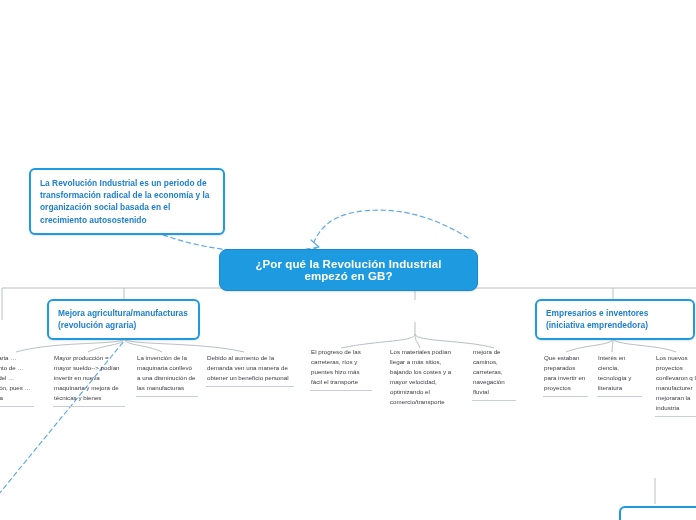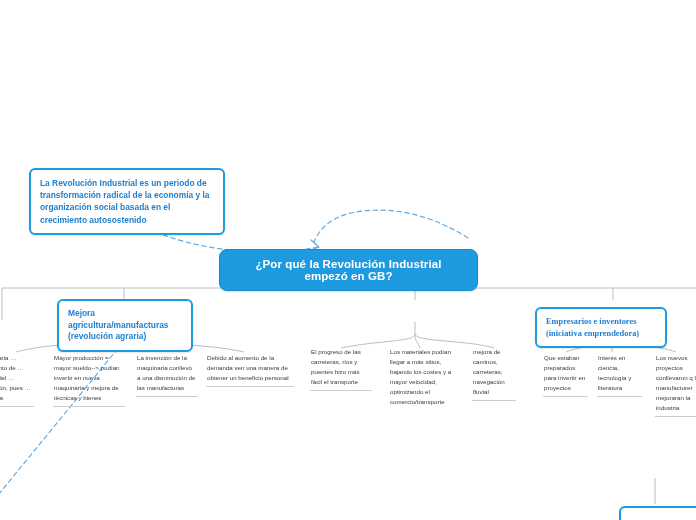--- a/index.html
+++ b/index.html
@@ -135,21 +135,21 @@
 
   <div class="node node-box def" style="left:29px; top:168px; width:196px;">
     <span>La Revolución Industrial es un periodo de transformación radical de la economía y la organización social basada en el crecimiento autosostenido</span>
   </div>
 
 
   <div class="node node-root" style="left:219px; top:249px; width:259px;">
     <span>¿Por qué la Revolución Industrial empezó en GB?</span>
   </div>
 
-  <div class="node node-box" style="left:57px; top:299px; width:136px;">
+  <div class="node node-box" style="left:47px; top:299px; width:153px;">
     <span>Mejora agricultura/manufacturas (revolución agraria)</span>
   </div>
 
   <div class="node node-leaf" style="left:-18px; top:351px; width:52px;">
     <span>…agraria …aumento de …anza del …oblación, pues …comida</span>
   </div>
 
   <div class="node node-leaf" style="left:53px; top:351px; width:72px;">
     <span>Mayor producción = mayor sueldo--&gt; podían invertir en nueva maquinaria y mejora de técnicas y bienes</span>
   </div>
@@ -168,21 +168,21 @@
   </div>
 
   <div class="node node-leaf noline" style="left:389px; top:345px; width:66px;">
     <span>Los materiales podían llegar a más sitios, bajando los costes y a mayor velocidad, optimizando el comercio/transporte</span>
   </div>
 
   <div class="node node-leaf" style="left:472px; top:345px; width:44px;">
     <span>mejora de caminos, carreteras, navegación fluvial</span>
   </div>
 
-  <div class="node node-box" style="left:535px; top:307px; width:132px;font-family:Liberation Serif, serif;">
+  <div class="node node-box" style="left:535px; top:299px; width:160px;">
     <span>Empresarios e inventores (iniciativa emprendedora)</span>
   </div>
 
   <div class="node node-leaf" style="left:543px; top:351px; width:45px;">
     <span>Que estaban preparados para invertir en proyectos</span>
   </div>
 
   <div class="node node-leaf" style="left:597px; top:351px; width:45px;">
     <span>Interés en ciencia, tecnología y literatura</span>
   </div>

